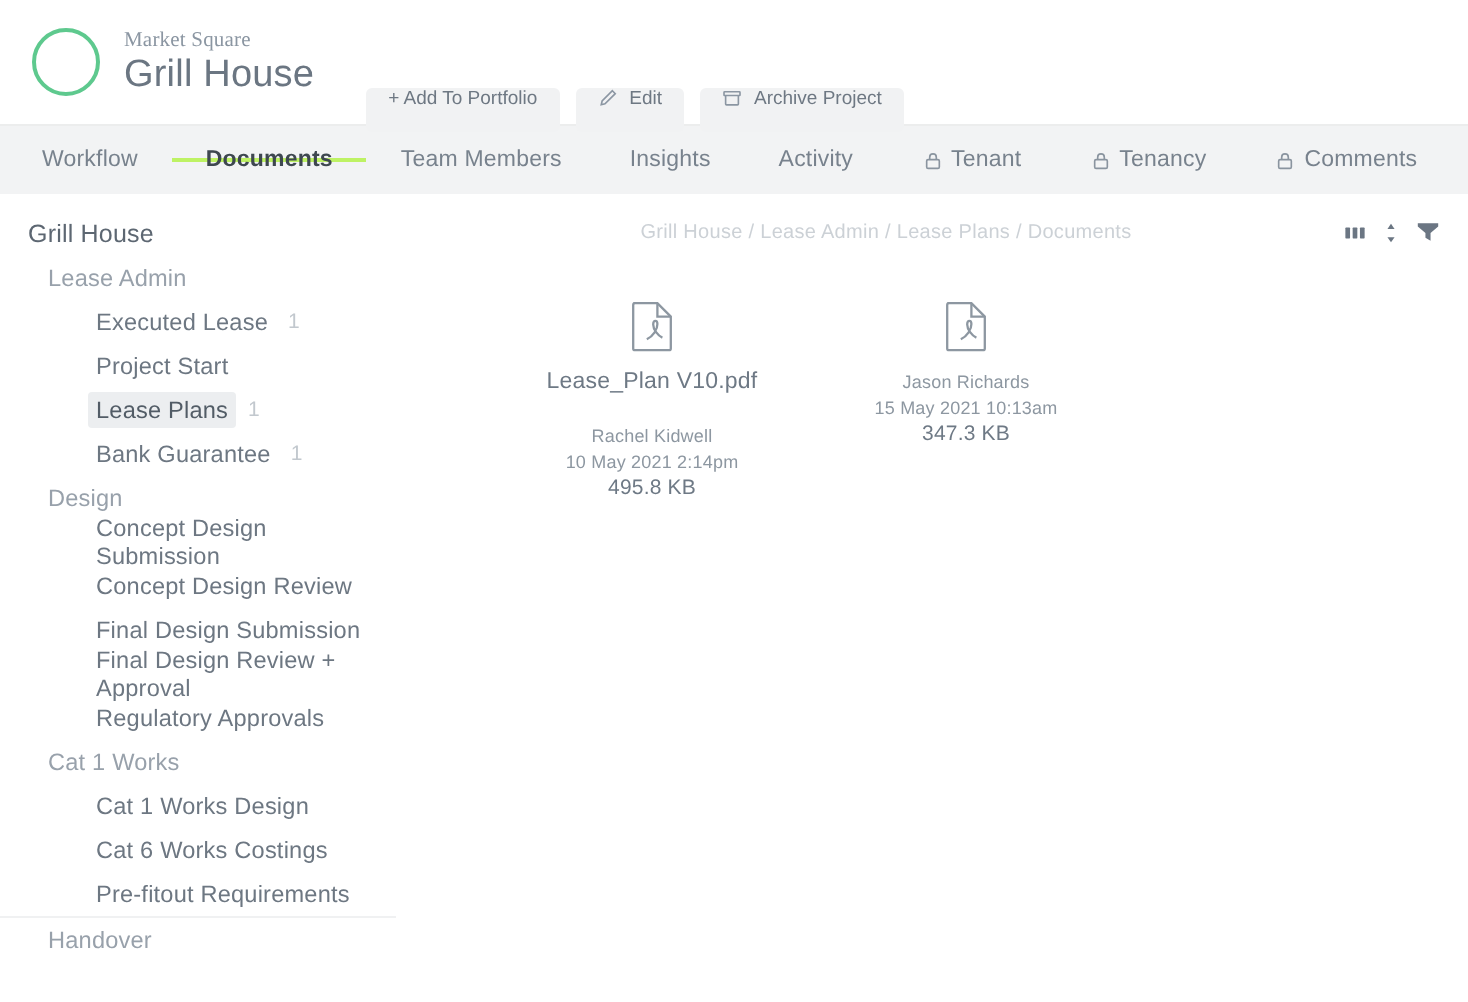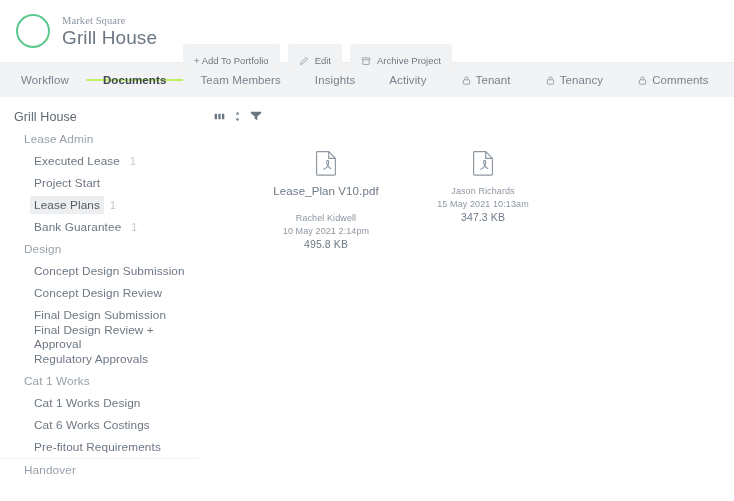--- a/index.html
+++ b/index.html
@@ -49,21 +49,21 @@
   .hbtn {
     background: #f1f2f3;
     border: none;
     border-radius: 3px;
     height: 22px;
     padding: 0 11px;
     font-family: inherit;
     font-size: 9.5px;
     color: #6e7883;
     display: inline-flex;
-    align-items: flex-end;
+    align-items: flex-start;
     gap: 6px;
     cursor: pointer;
     white-space: nowrap;
     margin-top: 47px;
   }
   .hbtn svg { display: block; }
 
   
   .tabbar {
     height: 35px;
@@ -107,21 +107,21 @@
     height: 22px;
     font-size: 11.8px;
     cursor: pointer;
     letter-spacing: .1px;
   }
   .node .lbl { padding: 2px 4px; border-radius: 2px; }
   .node.selected .lbl { background: #eceef0; color: #525c66; }
   .node .count { font-size: 10.5px; color: #c2c8ce; margin-left: 6px; }
   .lvl0 { padding-left: 10px; color: #5d6772; font-size: 12.5px; }
   .lvl1 { padding-left: 20px; color: #98a1ab; }
-  .lvl2 { padding-left: 30px; color: #6d7782; }
+  .lvl2 { padding-left: 44px; color: #6d7782; }
   .node.divider-above { border-top: 1px solid #f0f1f2; }
 
   
   .content { flex: 1; position: relative; padding-top: 9px; }
   .crumbbar {
     display: flex;
     align-items: center;
     height: 20px;
     padding: 0 14px 0 16px;
   }
@@ -287,20 +287,21 @@
       <div class="node lvl2">
         <span class="lbl">Pre-fitout Requirements</span>
       </div>
       <div class="node lvl1 divider-above">
         <span class="lbl">Handover</span>
       </div>
     </div>
 
   <div class="content">
     <div class="crumbbar">
+      <div class="crumbs">Grill House / Lease Admin / Lease Plans / Documents</div>
       <div class="tools">
         <span>
           <svg width="11" height="11" viewBox="0 0 16 16" fill="#6b7683">
             <rect x="1" y="4" width="3.4" height="8" rx=".5"></rect>
             <rect x="6.3" y="4" width="3.4" height="8" rx=".5"></rect>
             <rect x="11.6" y="4" width="3.4" height="8" rx=".5"></rect>
           </svg>
         </span>
         <span>
           <svg width="7" height="11" viewBox="0 0 8 16" fill="#6b7683">

